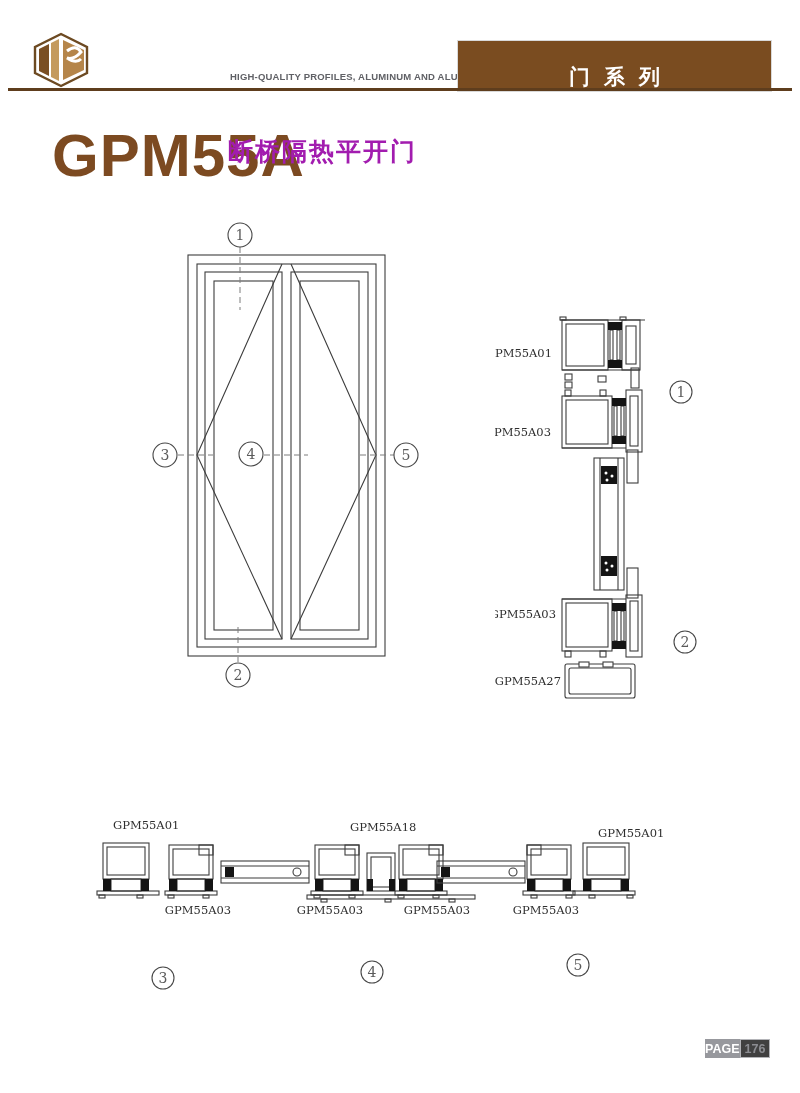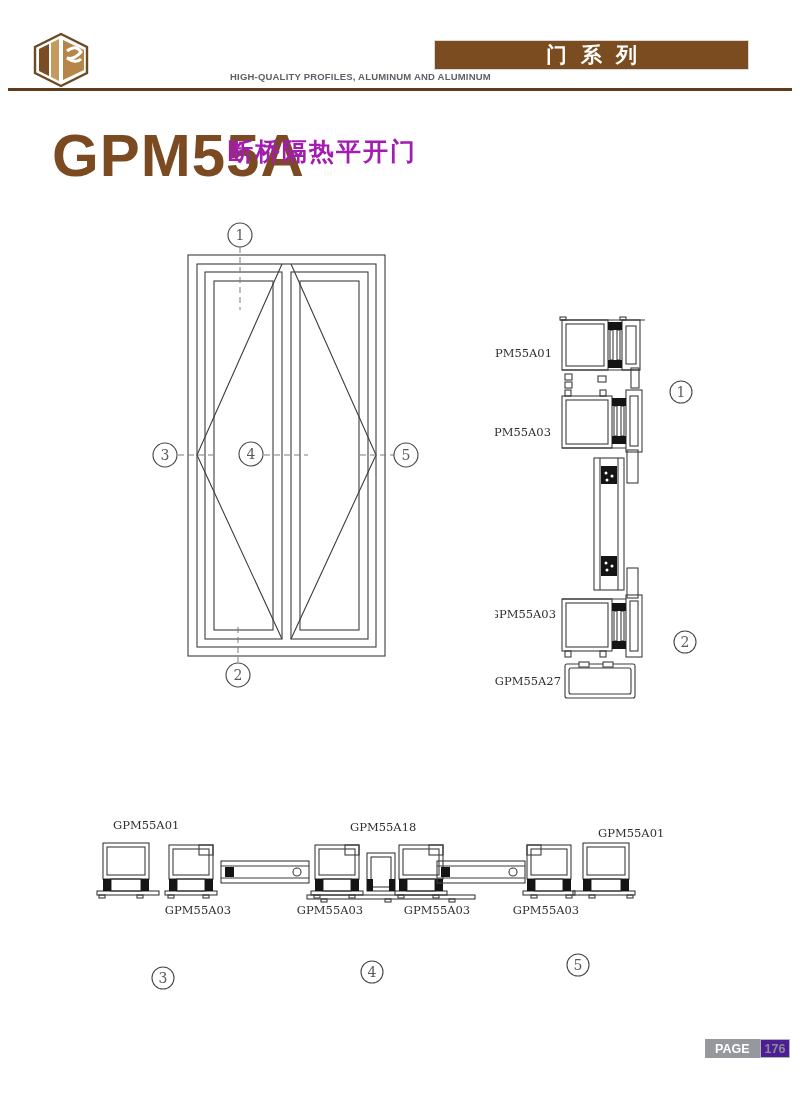--- a/index.html
+++ b/index.html
@@ -3,41 +3,41 @@
 <meta charset="utf-8">
 <style>
   *{margin:0;padding:0;box-sizing:border-box}
   html,body{width:800px;height:1093px}
   body{font-family:"Liberation Sans",sans-serif;background:#fff;position:relative;overflow:hidden}
   .abs{position:absolute}
   
   .company-name{left:100px;top:44px;font-size:31px;font-weight:bold;color:#54555a;letter-spacing:3px}
   .tagline-cn{left:230px;top:41px;font-size:23px;font-weight:bold;color:#54555a;letter-spacing:3.5px}
   .tagline-en{left:230px;top:71px;font-size:9.5px;font-weight:bold;color:#606166;letter-spacing:.2px}
-  .series-box{left:434px;top:40px;width:315px;height:30px;background:#7a4c20;border:1px solid #d9d9d9;
+  .series-box{left:457px;top:40px;width:315px;height:52px;background:#7a4c20;border:1px solid #d9d9d9;
     display:flex;align-items:flex-end;justify-content:center}
   .series-box span{color:#fff;font-size:21px;font-weight:bold;letter-spacing:14px;text-indent:14px}
   .head-divider{left:8px;top:88px;width:784px;height:3px;background:#5e3d1d}
   
   .model-title{left:52px;top:121px;font-size:60px;font-weight:bold;color:#7c4a21;letter-spacing:1px}
   .model-subtitle{left:228px;top:135px;font-size:25px;font-weight:bold;color:#a21caf;letter-spacing:2px}
   
   svg{display:block}
   .draw{stroke:#3d3d3d;stroke-width:1.1;fill:none}
   .dash{stroke:#7d7d7d;stroke-width:1;fill:none;stroke-dasharray:6 4}
   .blk{fill:#141414;stroke:none}
   .mk-c{stroke:#474747;stroke-width:1.1;fill:#fff}
   .mk-t{font-family:"DejaVu Serif",serif;font-size:14px;fill:#5a5a5a;text-anchor:middle}
   .lbl{font-family:"DejaVu Serif",serif;font-size:11.5px;fill:#2e2e2e}
   .lbl-end{text-anchor:end}
   .lbl-mid{text-anchor:middle}
   
   .page-badge{left:705px;top:1039px;display:flex;height:19px;font-size:12.5px;font-weight:bold}
-  .page-badge .pb-label{background:#97989d;color:#fff;display:flex;align-items:center;padding:0 10px}
-  .page-badge .pb-num{background:#4c1d95;color:#8b8c91;border:1px solid #b3b4b8;display:flex;align-items:center;padding:0 4px}
+  .page-badge .pb-label{background:#97989d;color:#fff;display:flex;align-items:center;padding:0 0}
+  .page-badge .pb-num{background:#404040;color:#8b8c91;border:1px solid #b3b4b8;display:flex;align-items:center;padding:0 4px}
 </style>
 </head>
 <body>
 
 <div class="abs" style="left:0;top:0;width:800px;height:95px">
 
   <svg class="abs" style="left:30px;top:32px" width="62" height="56" viewBox="0 0 62 56">
     <polygon points="31,2 57,15 57,41 31,54 5,41 5,15" fill="#fff" stroke="#6d4a22" stroke-width="2.4"></polygon>
     <polygon points="9,17 19,12 19,44 9,39" fill="#7a4e22"></polygon>
     <polygon points="21,11 29,7 29,49 21,45" fill="#c49a5e"></polygon>

